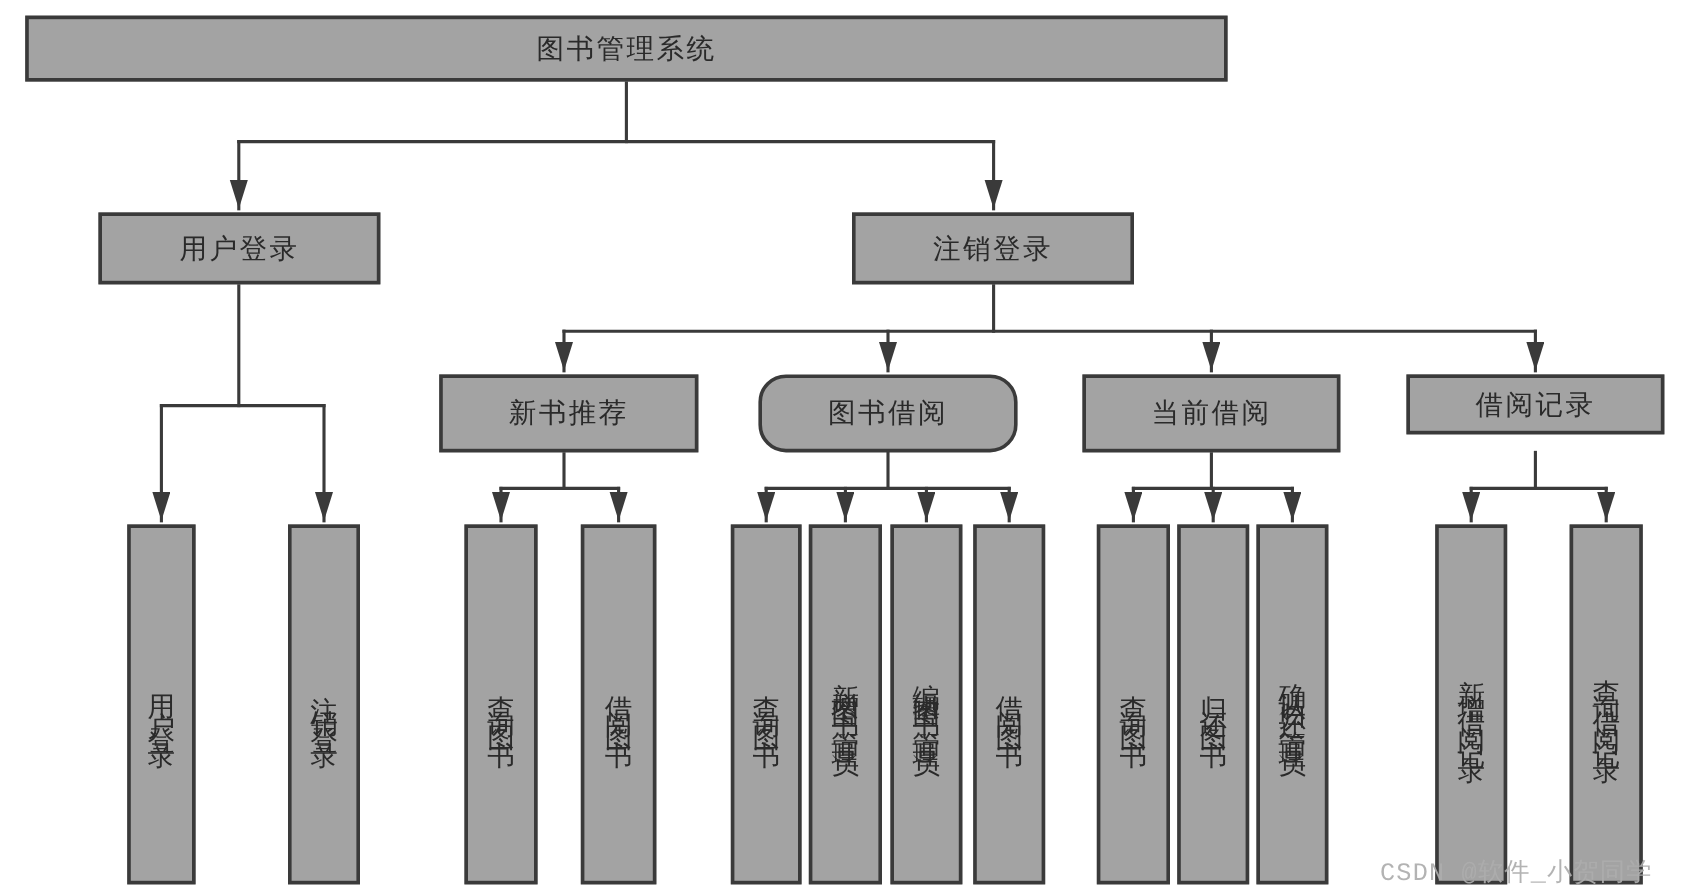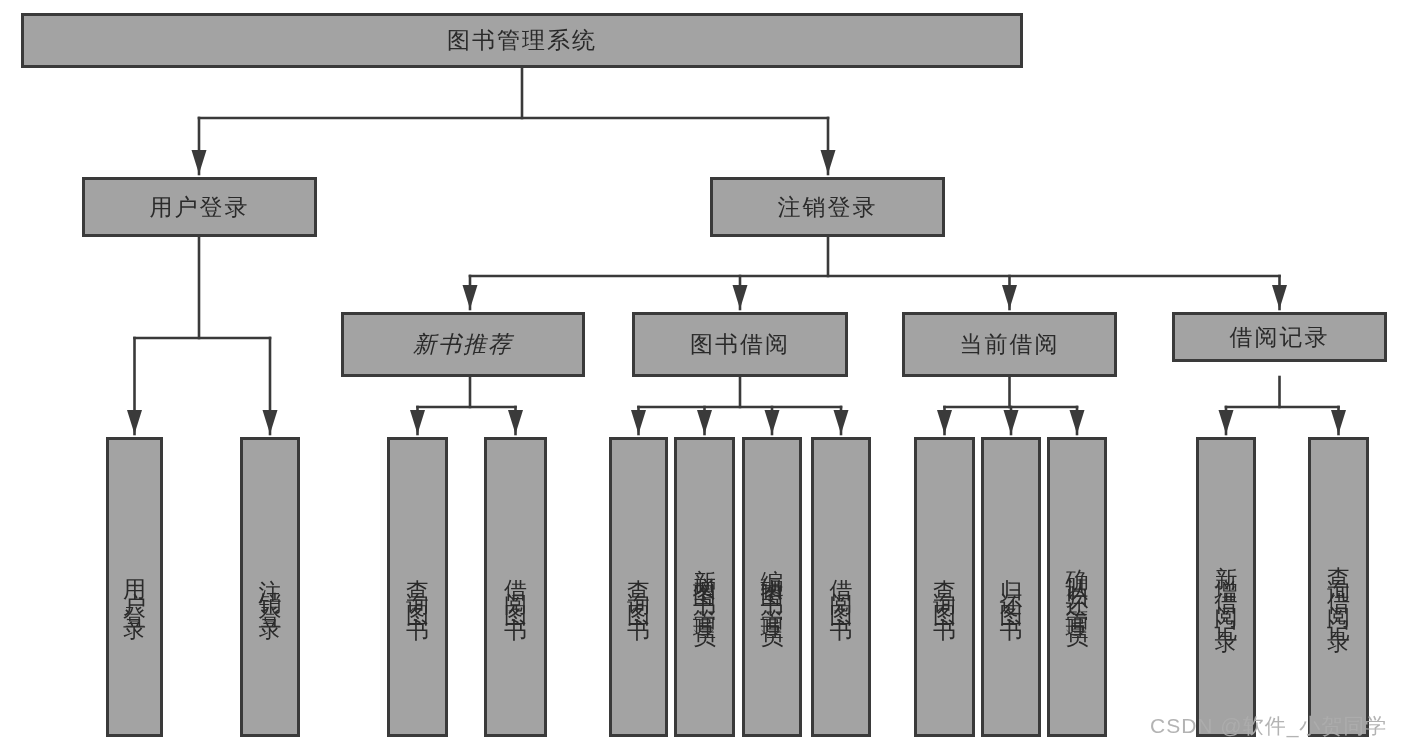--- a/index.html
+++ b/index.html
@@ -49,20 +49,21 @@
   }
   #watermark {
     position: absolute;
     left: 1150px;
     top: 712px;
     font-size: 21px;
     letter-spacing: 1px;
     color: rgba(173, 173, 173, 0.92);
     z-index: 3;
     white-space: nowrap;
+    font-family: Liberation Mono, monospace;
   }
 </style>
 </head>
 <body>
 
 <div id="stage">
 
   <svg id="wires" viewBox="0 0 1405 747" xmlns="http://www.w3.org/2000/svg">
     <defs>
       <marker id="arrow" markerUnits="userSpaceOnUse" markerWidth="27" markerHeight="17" refX="24" refY="7.5" orient="auto">
@@ -111,22 +112,22 @@
       <path d="M1226 407 V434" marker-end="url(#arrow)"></path>
       <path d="M1338.5 407 V434" marker-end="url(#arrow)"></path>
     </g>
   </svg>
 
   <div class="box" style="left:21px; top:13px; width:1002px; height:55px;">图书管理系统</div>
 
   <div class="box" style="left:82px; top:177px; width:235px; height:60px;">用户登录</div>
   <div class="box" style="left:710px; top:177px; width:235px; height:60px;">注销登录</div>
 
-  <div class="box" style="left:341px; top:312px; width:244px; height:65px;font-style:italic;">新书推荐</div>
-  <div class="box" style="left:632px; top:312px; width:216px; height:65px;">图书借阅</div>
+  <div class="box" style="left:366px; top:312px; width:216px; height:65px;">新书推荐</div>
+  <div class="box" style="left:632px; top:312px; width:216px; height:65px;border-radius:23px;">图书借阅</div>
   <div class="box" style="left:902px; top:312px; width:215px; height:65px;text-align:center;">当前借阅</div>
   <div class="box" style="left:1172px; top:312px; width:215px; height:50px;">借阅记录</div>
 
   <div class="box v" style="left:106px; top:437px; width:57px; height:300px;">用户登录</div>
   <div class="box v" style="left:240px; top:437px; width:60px; height:300px;">注销登录</div>
 
   <div class="box v" style="left:387px; top:437px; width:61px; height:300px;">查询图书</div>
   <div class="box v" style="left:484px; top:437px; width:63px; height:300px;">借阅图书</div>
 
   <div class="box v" style="left:609px; top:437px; width:59px; height:300px;">查询图书</div>

